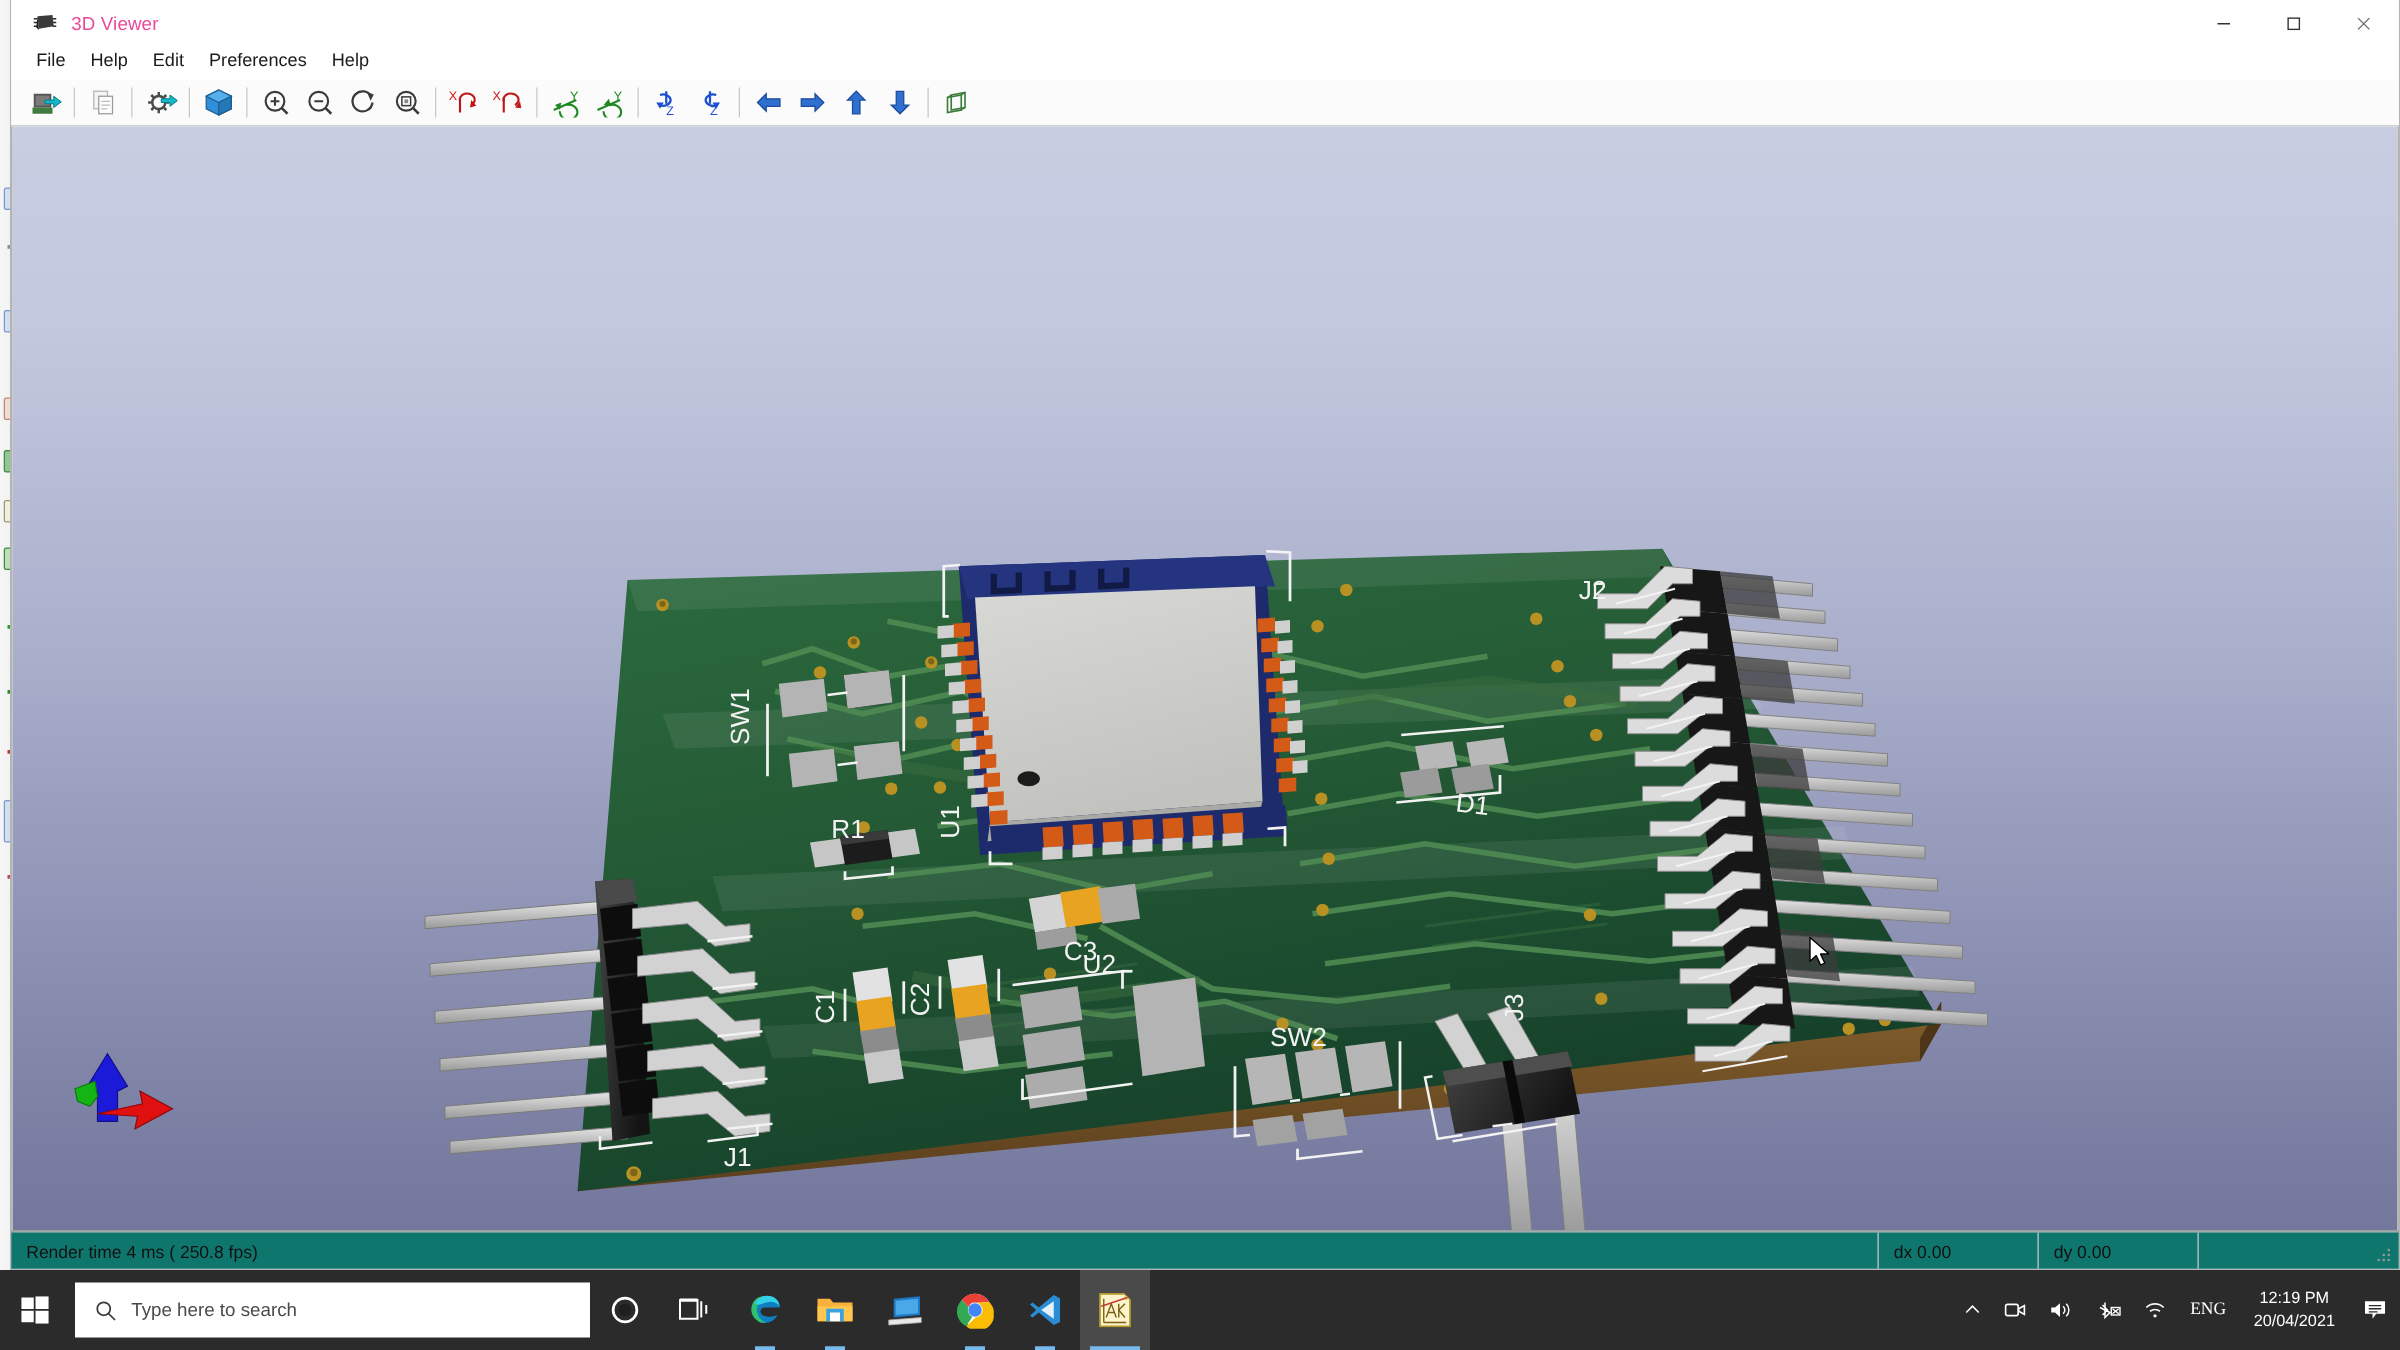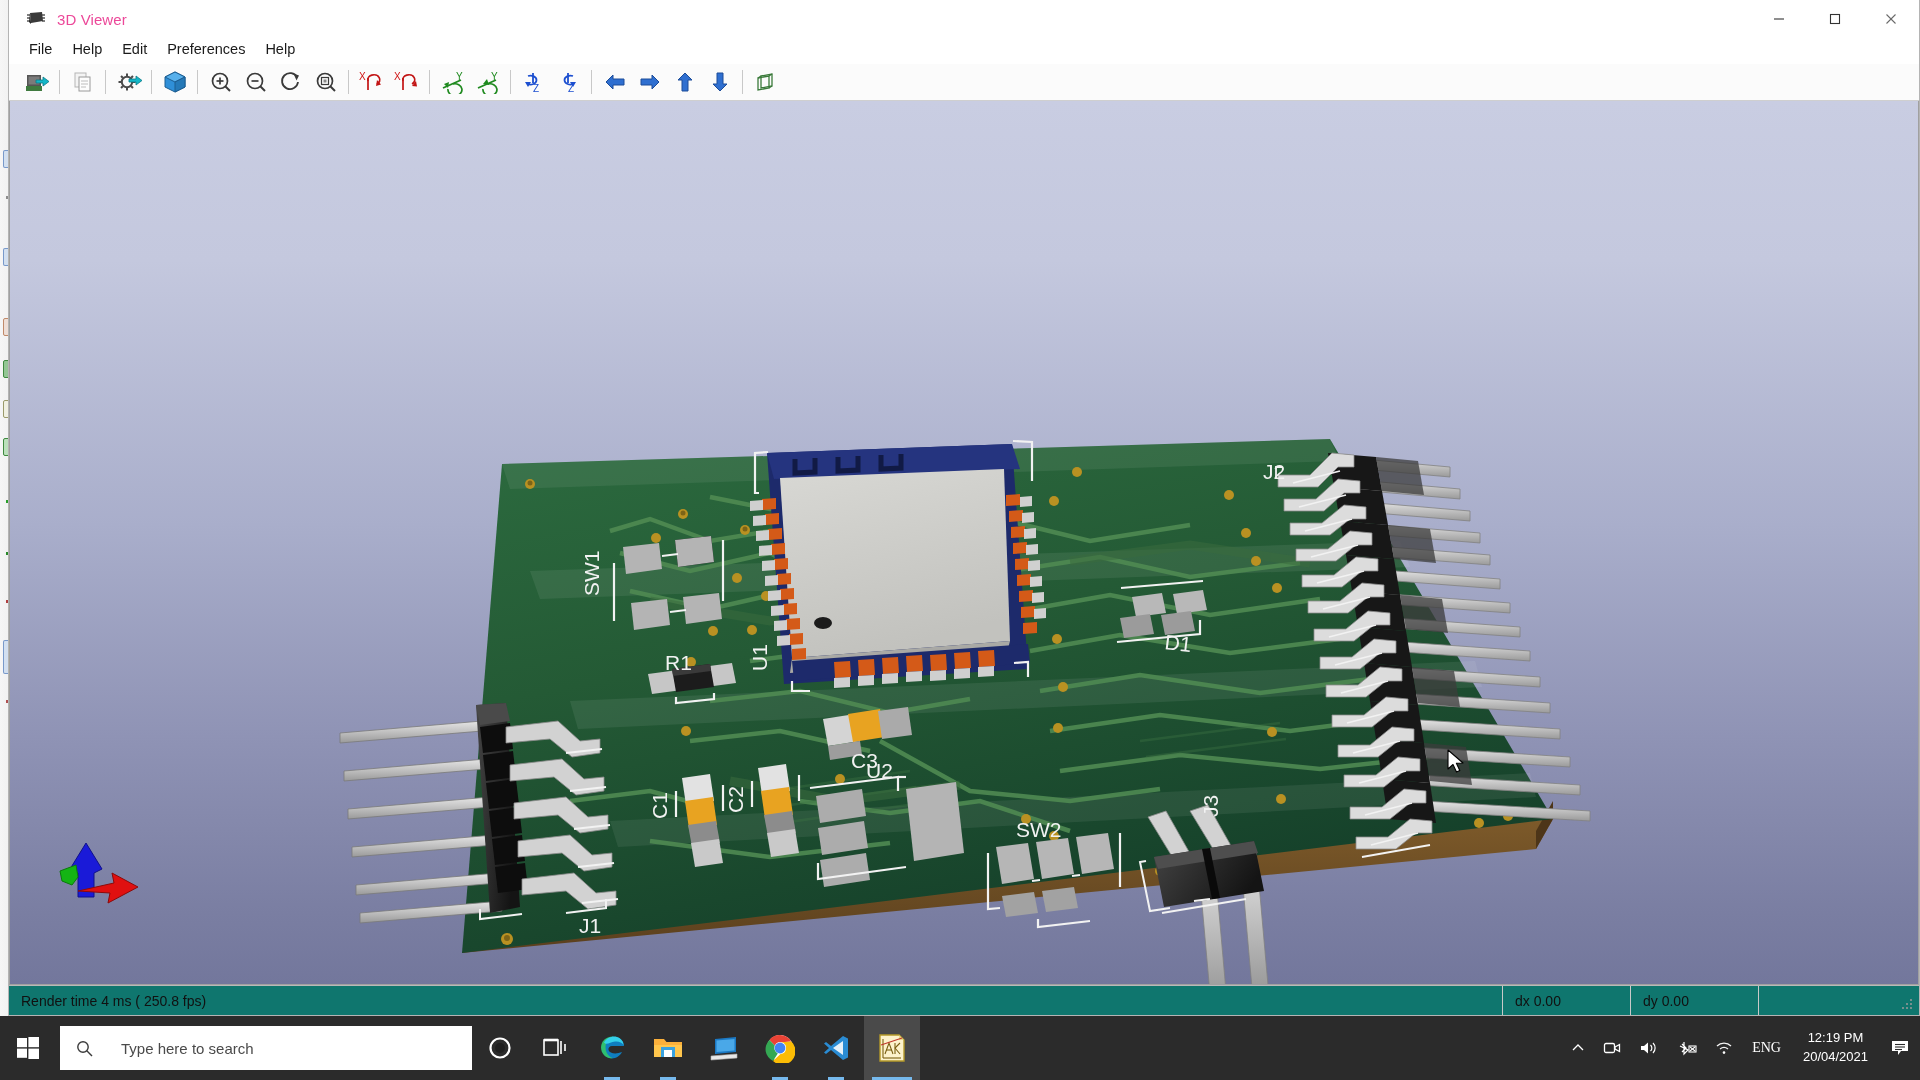--- a/index.html
+++ b/index.html
@@ -113,21 +113,21 @@
   }
 
   
   #taskbar {
     position:absolute; left:0; bottom:0; width:1920px; height:64px;
     background:#2b2b2b; display:flex; align-items:center;
   }
   #start-btn { width:56px; height:64px; display:flex; align-items:center; justify-content:center; }
   #search-box {
     width:412px; height:44px; background:#ffffff; margin-left:4px;
-    display:flex; align-items:center; padding-left:16px; gap:28px;
+    display:flex; align-items:center; padding-left:16px; gap:12px;
   }
   #search-text { font-size:15px; color:#4a4a4a; }
   .tb-app {
     width:56px; height:64px; display:flex; align-items:center; justify-content:center;
     position:relative;
   }
   .tb-app.active { background:#4a4a4a; }
   .tb-app.active::after {
     content:""; position:absolute; left:8px; right:8px; bottom:0; height:3px; background:#76b9ed;
   }

